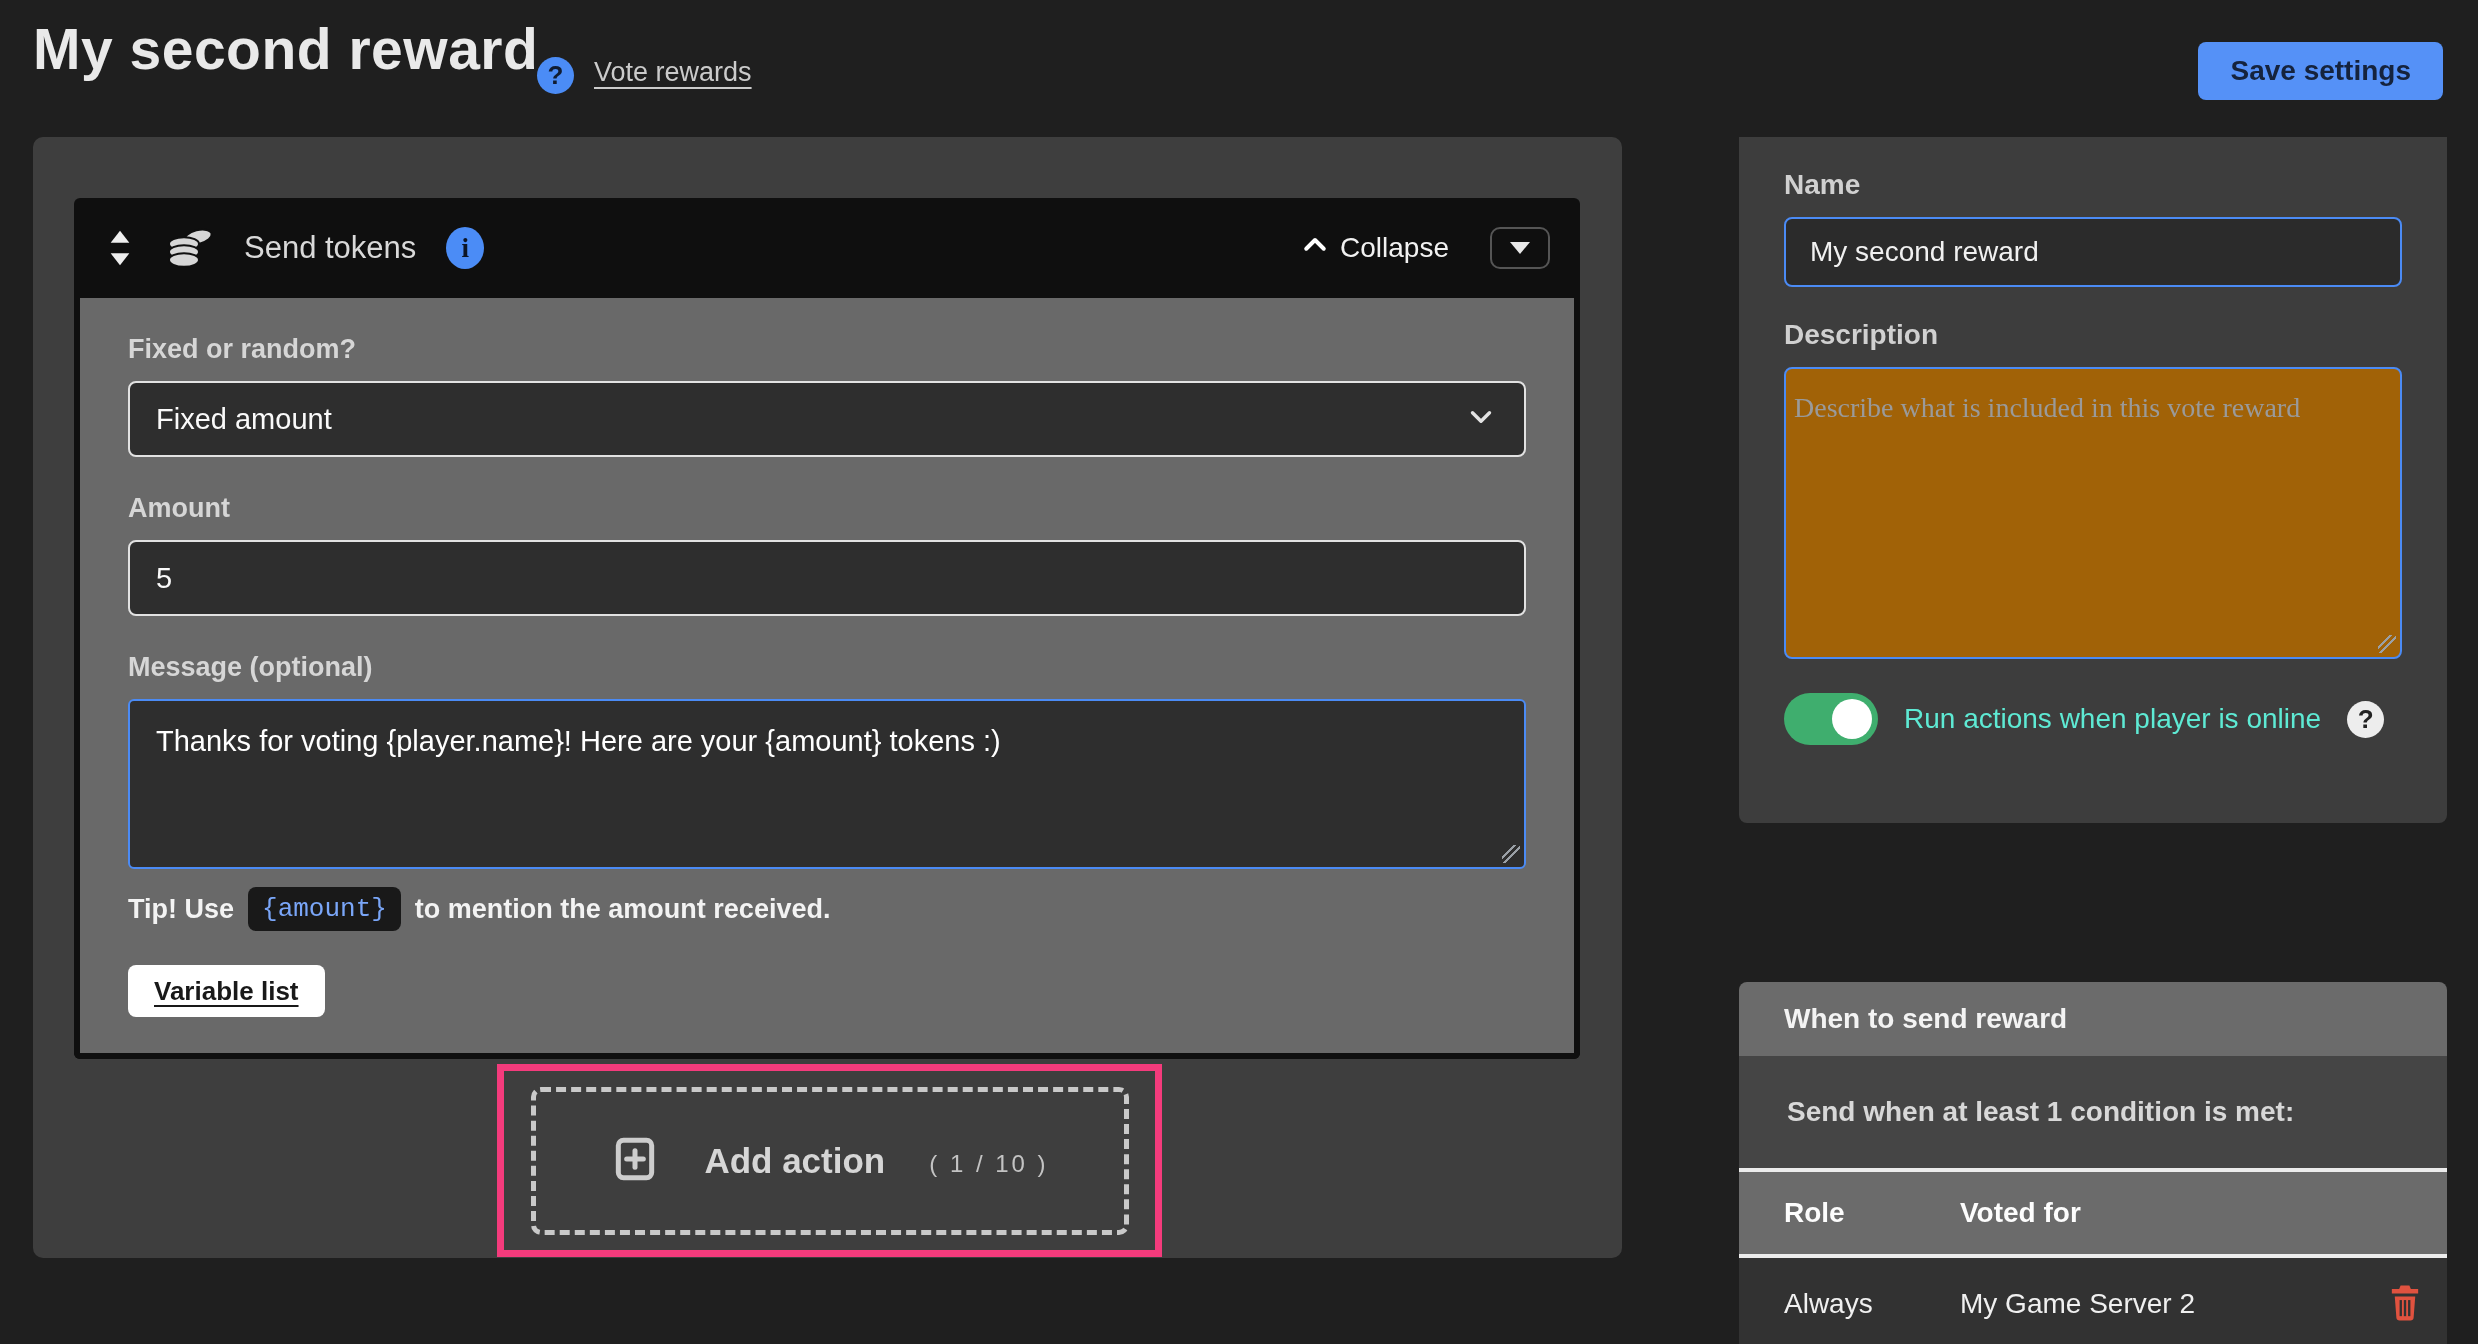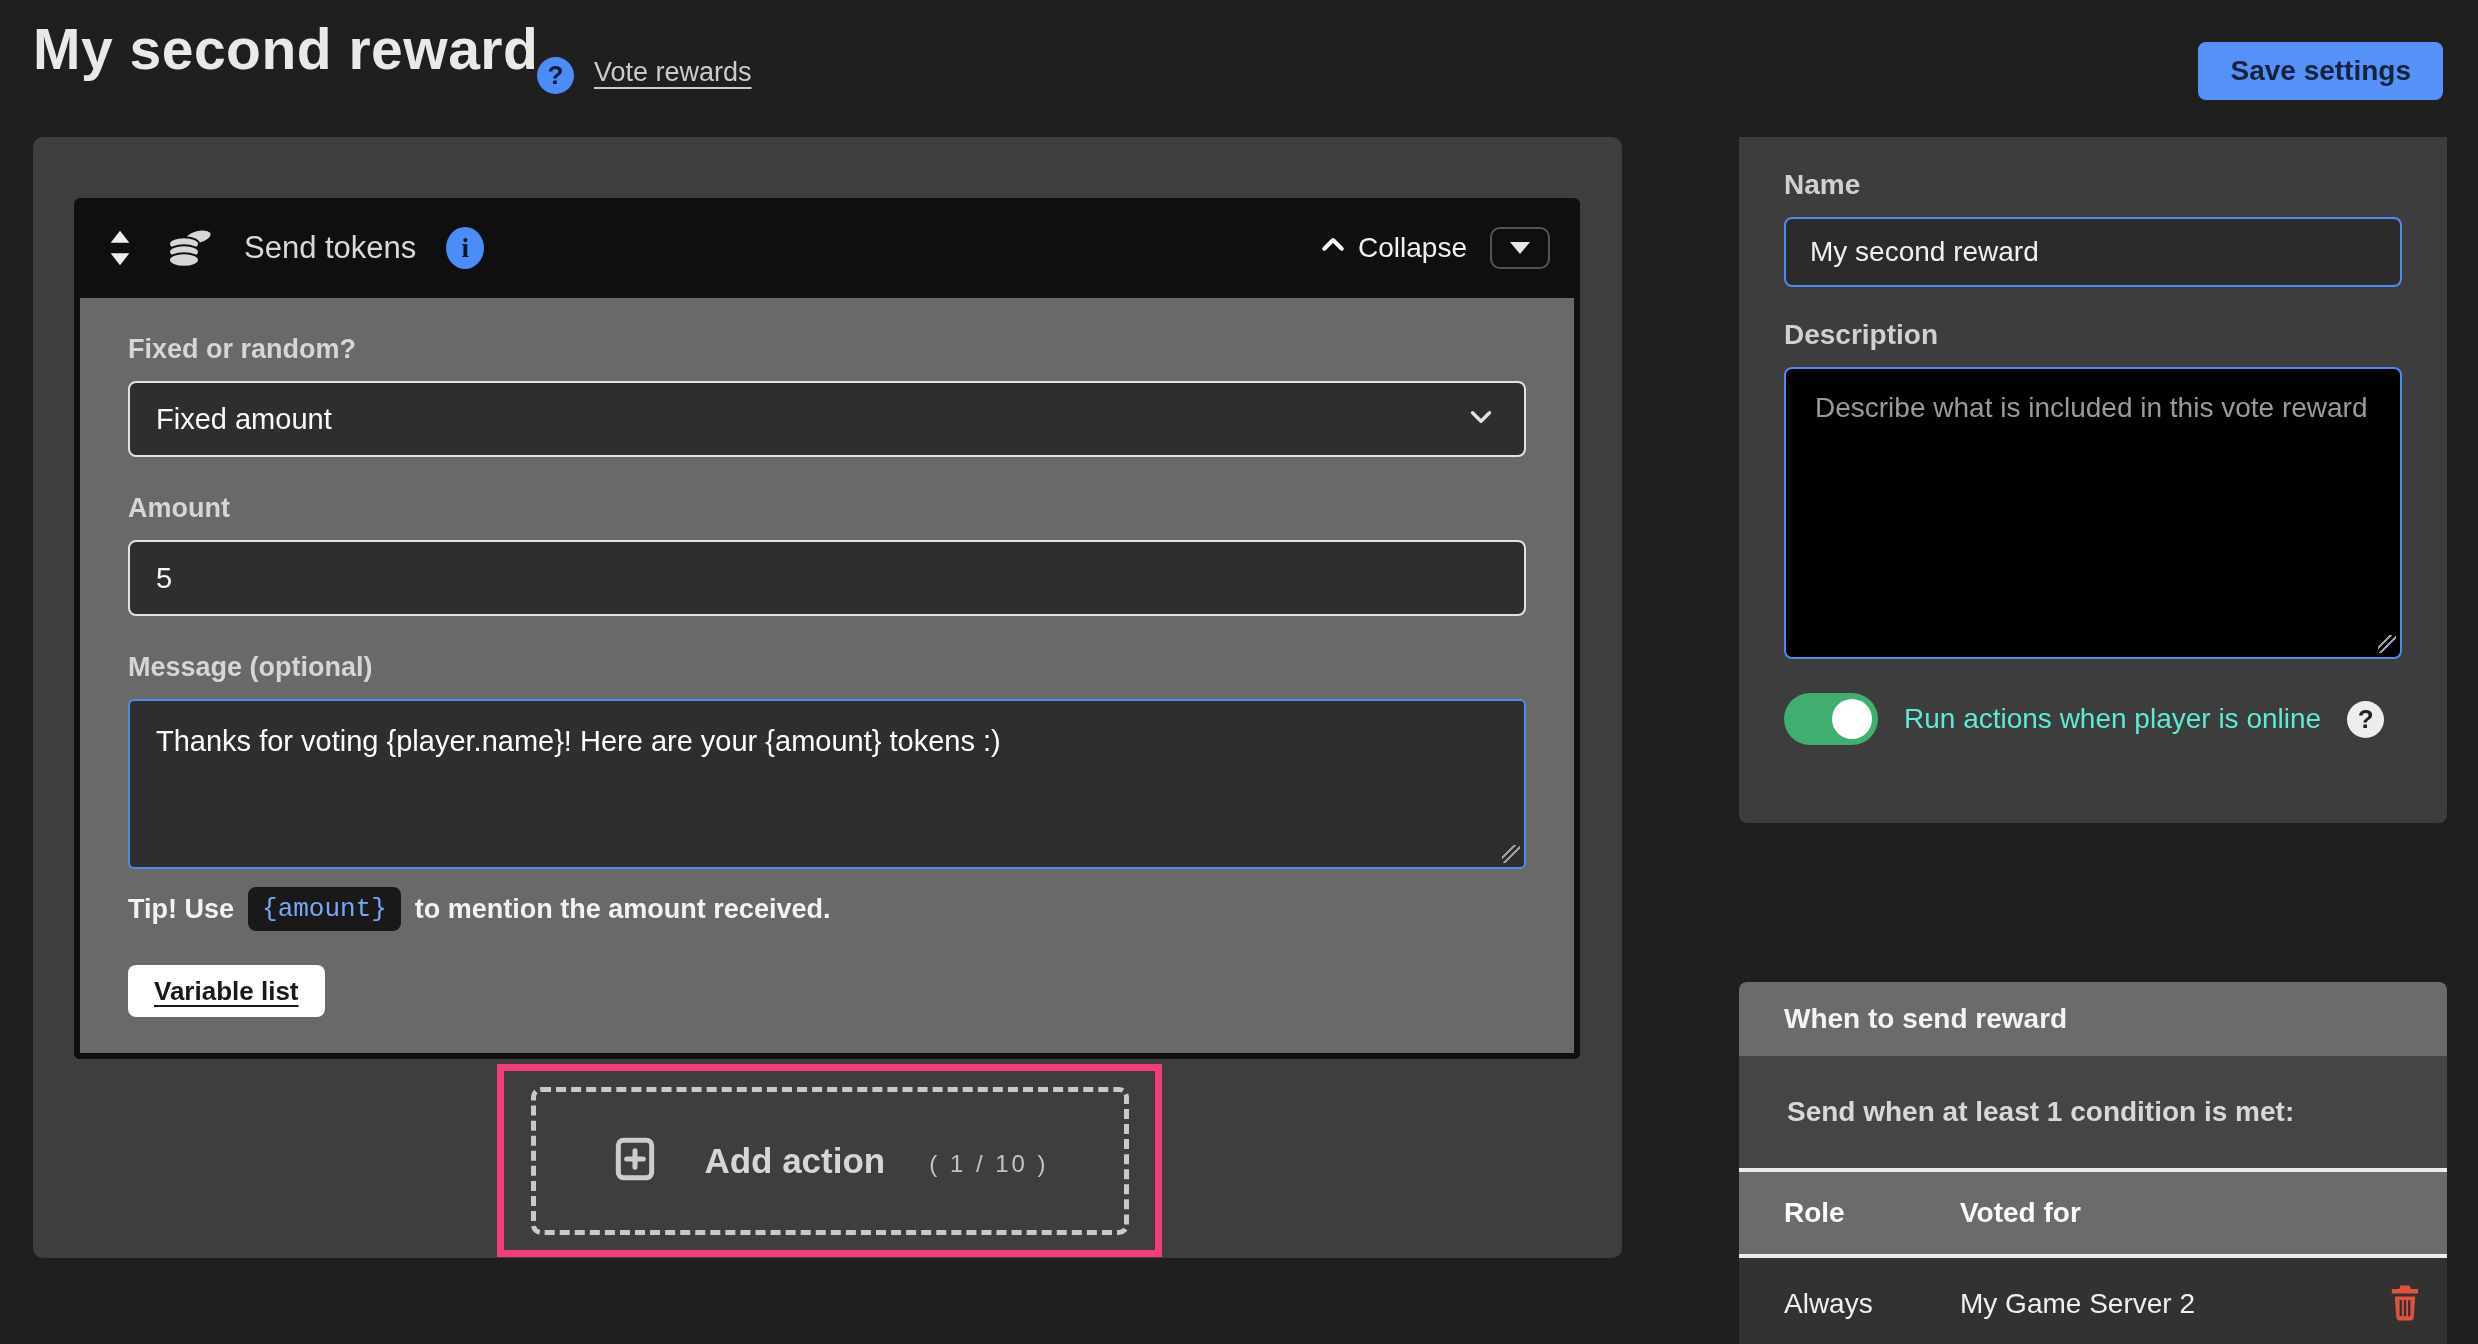--- a/index.html
+++ b/index.html
@@ -23,21 +23,21 @@
              background:#3e3e3e;border-radius:10px;}
 
   .action-card{position:absolute;left:41px;top:61px;width:1506px;box-sizing:border-box;}
   .action-header{height:100px;background:#0f0f0f;border-radius:6px 6px 0 0;display:flex;
                  align-items:center;padding:0 30px;box-sizing:border-box;}
   .icon-gap{margin-right:28px;display:flex;align-items:center;}
   .action-title{font-size:31px;font-weight:500;color:#d9d9d9;margin-right:30px;}
   .info-badge{width:38px;height:42px;border-radius:50%;background:#4b8cf6;color:#0c1526;
               display:flex;align-items:center;justify-content:center;font-weight:700;
               font-size:27px;font-family:"Liberation Serif",serif;cursor:pointer;}
-  .header-right{margin-left:auto;display:flex;align-items:center;gap:23px;}
+  .header-right{margin-left:auto;display:flex;align-items:center;gap:41px;}
   .collapse-btn{display:flex;align-items:center;gap:10px;background:none;border:none;
                 color:#f1f1f1;font-size:28px;font-family:inherit;cursor:pointer;padding:0;}
   .caret-btn{width:60px;height:42px;border-radius:10px;border:2px solid #555;background:transparent;
              display:flex;align-items:center;justify-content:center;cursor:pointer;}
   .caret-down{width:0;height:0;border-left:10px solid transparent;border-right:10px solid transparent;
               border-top:12px solid #e8e8e8;}
 
   .action-body{background:#696969;border:6px solid #0f0f0f;border-top:none;
                border-radius:0 0 6px 6px;padding:36px 48px;box-sizing:border-box;}
   .field-label{display:block;font-size:27px;font-weight:600;color:#d6d6d6;margin:0 0 16px;}
@@ -76,23 +76,23 @@
   
   .settings-panel{position:absolute;left:1739px;top:137px;width:708px;}
   .panel-header-blue{height:83px;background:#5591f7;border-radius:8px 8px 0 0;display:flex;
                      align-items:center;padding:0 45px;font-size:29px;font-weight:600;color:#fff;}
   .settings-body{background:#3d3d3d;border-radius:0 0 8px 8px;height:686px;box-sizing:border-box;
                  padding:32px 45px 0;}
   .side-label{display:block;font-size:28px;font-weight:700;color:#d0d0d0;margin:0 0 16px;}
   .side-input{width:100%;height:70px;background:#2b2b2b;border:2px solid #4b8bf5;border-radius:8px;
               padding:0 24px;box-sizing:border-box;font-size:28px;color:#f1f1f1;
               font-family:inherit;margin-bottom:32px;outline:none;}
-  .side-textarea{display:block;width:100%;height:292px;background:#000000;border:2px solid #4b8bf5;
-                 border-radius:8px;padding:18px 29px;box-sizing:border-box;font-size:28px;
-                 color:#f1f1f1;font-family:Liberation Sans, sans-serif;resize:none;outline:none;line-height:1.5;}
+  .side-textarea{display:block;width:100%;height:292px;background:#a16207;border:2px solid #4b8bf5;
+                 border-radius:8px;padding:18px 8px;box-sizing:border-box;font-size:28px;
+                 color:#f1f1f1;font-family:Liberation Serif, serif;resize:none;outline:none;line-height:1.5;}
   .side-textarea::placeholder{color:#9a9a9a;}
   .toggle-row{margin-top:34px;display:flex;align-items:center;gap:26px;}
   .toggle{position:relative;width:94px;height:52px;background:#3fae6e;border-radius:26px;
           cursor:pointer;flex:0 0 auto;}
   .toggle-knob{position:absolute;right:6px;top:6px;width:40px;height:40px;border-radius:50%;
                background:#ffffff;}
   .toggle-label{font-size:28px;color:#5eead4;}
   .q-badge{width:37px;height:37px;border-radius:50%;background:#ededed;color:#222;
            font-weight:700;font-size:26px;display:flex;align-items:center;justify-content:center;
            cursor:pointer;flex:0 0 auto;}

